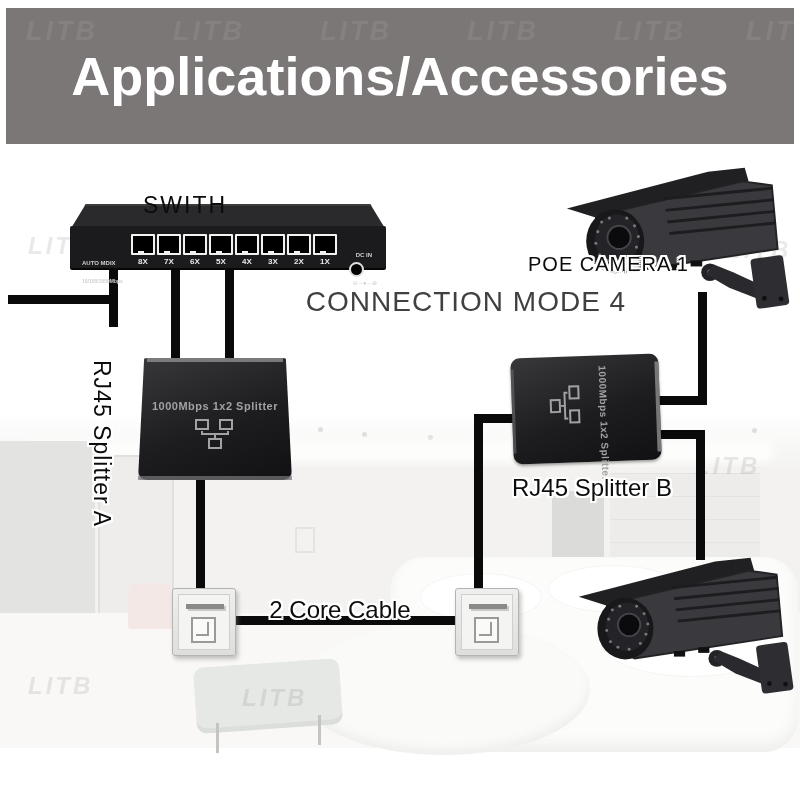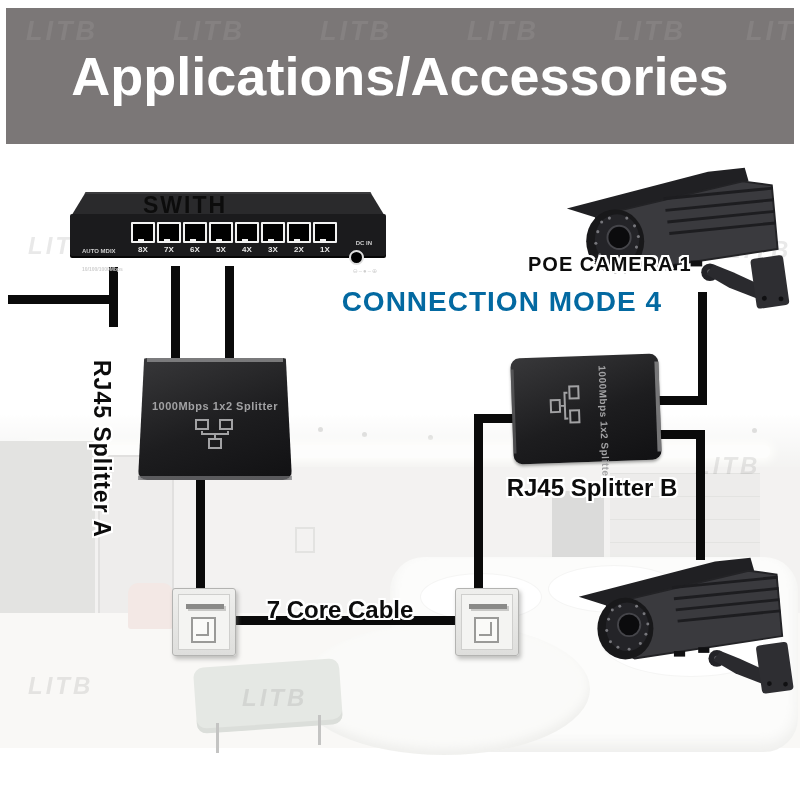--- a/index.html
+++ b/index.html
@@ -39,35 +39,35 @@
   .chaise{left:298px;top:208px;width:292px;height:132px;background:#f7f7f4;border-radius:50%;
           box-shadow:inset 0 -6px 10px rgba(205,205,200,.55);}
   .ctable{left:195px;top:248px;width:146px;height:66px;background:#cdd2ca;border-radius:10px;
           transform:rotate(-4deg);box-shadow:inset 0 -5px 0 #b9beb6;}
   .cleg{width:3px;height:30px;background:#8b8b89;}
 
   
   .line{position:absolute;background:#0a0a0a;z-index:3;}
 
   
-  .lbl{position:absolute;color:#0c0c0c;font-weight:bold;z-index:5;white-space:nowrap;}
+  .lbl{position:absolute;color:#0c0c0c;font-weight:normal;z-index:5;white-space:nowrap;}
   .outlined{text-shadow:-2px -2px 0 #fff,2px -2px 0 #fff,-2px 2px 0 #fff,2px 2px 0 #fff,
             -2px 0 0 #fff,2px 0 0 #fff,0 -2px 0 #fff,0 2px 0 #fff;margin-top:8px;}
   .lbl-swith{left:110px;top:192px;width:150px;font-size:23px;letter-spacing:2px;text-align:center;}
-  .lbl-mode{left:270px;top:286px;width:392px;font-size:28px;letter-spacing:1px;text-align:right;color:#0369a1;}
+  .lbl-mode{left:270px;top:286px;width:392px;font-size:28px;letter-spacing:1px;text-align:center;color:#404040;}
   .lbl-subtitle{left:330px;top:323px;width:215px;font-size:21px;text-align:center;}
   .lbl-splitA{left:88px;top:352px;height:180px;font-size:23px;letter-spacing:1px;
               writing-mode:vertical-rl;text-orientation:sideways;}
   .lbl-splitB{left:478px;top:466px;width:228px;font-size:24px;text-align:center;}
   .lbl-cable{left:240px;top:588px;width:200px;font-size:24px;text-align:center;}
   .lbl-cam1{left:528px;top:245px;font-size:20px;letter-spacing:1px;}
   .lbl-cam2{left:582px;top:683px;font-size:21px;letter-spacing:1px;}
 
   
-  .switch{position:absolute;left:70px;top:192px;width:376px;height:64px;z-index:4;}
+  .switch{position:absolute;left:70px;top:204px;width:376px;height:64px;z-index:4;}
   .sw-top{position:absolute;left:0;top:0;width:316px;height:24px;background:#2a2a2c;
           clip-path:polygon(5% 0,95% 0,100% 100%,0 100%);border-top:2px solid #3c3c3e;}
   .sw-face{position:absolute;left:0;top:22px;width:316px;height:42px;background:#1b1b1d;
            border-radius:2px;box-shadow:0 2px 0 #060606;}
   .sw-ports{position:absolute;left:62px;top:30px;display:flex;gap:4px;}
   .port{display:flex;flex-direction:column;align-items:center;width:22px;}
   .port-jack{width:20px;height:17px;background:#000;border:2px solid #f2f2f2;border-radius:1px;position:relative;}
   .port-jack::after{content:"";position:absolute;left:5px;bottom:-2px;width:6px;height:4px;background:#f2f2f2;}
   .port-label{color:#e8e8e8;font-size:8px;font-weight:bold;margin-top:2px;}
   .sw-small{position:absolute;color:#cfcfcf;font-size:6px;font-weight:bold;line-height:7px;}
@@ -303,16 +303,16 @@
       <use href="#bullet-cam"></use>
     </svg>
   <svg class="camera cam2" viewBox="0 0 240 160">
       <use href="#bullet-cam"></use>
     </svg>
 
   <div class="lbl lbl-swith">SWITH</div>
   <div class="lbl lbl-mode">CONNECTION MODE 4</div>
   <div class="lbl lbl-splitA outlined">RJ45 Splitter A</div>
   <div class="lbl lbl-splitB outlined">RJ45 Splitter B</div>
-  <div class="lbl lbl-cable outlined">7 Core Cable</div>
+  <div class="lbl lbl-cable outlined">2 Core Cable</div>
   <div class="lbl lbl-cam1 outlined">POE CAMERA 1</div>
 
 </div>
 
 </body></html>

